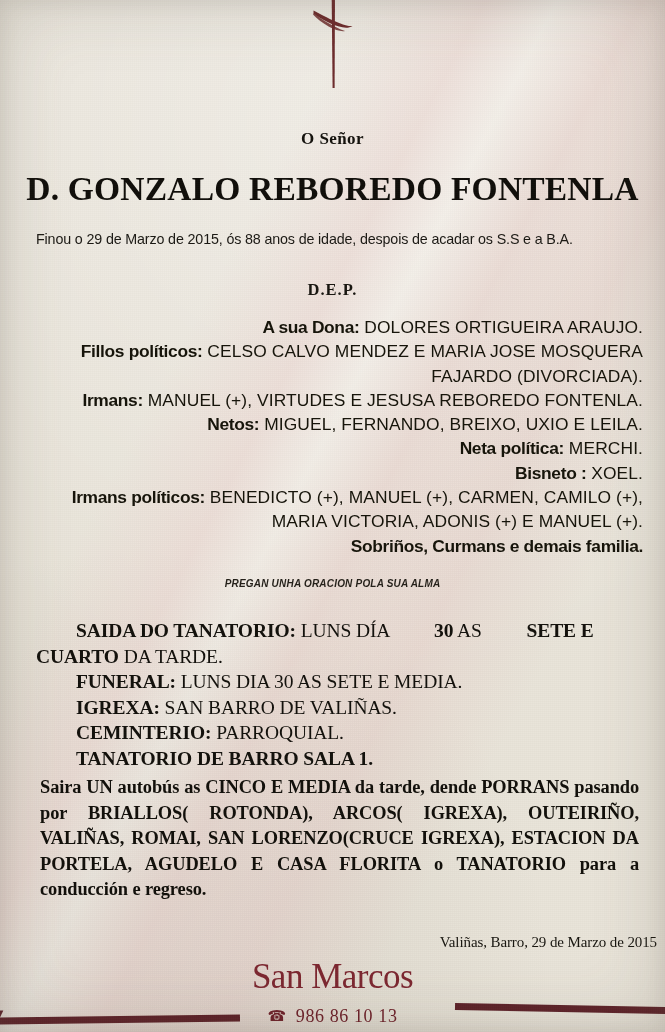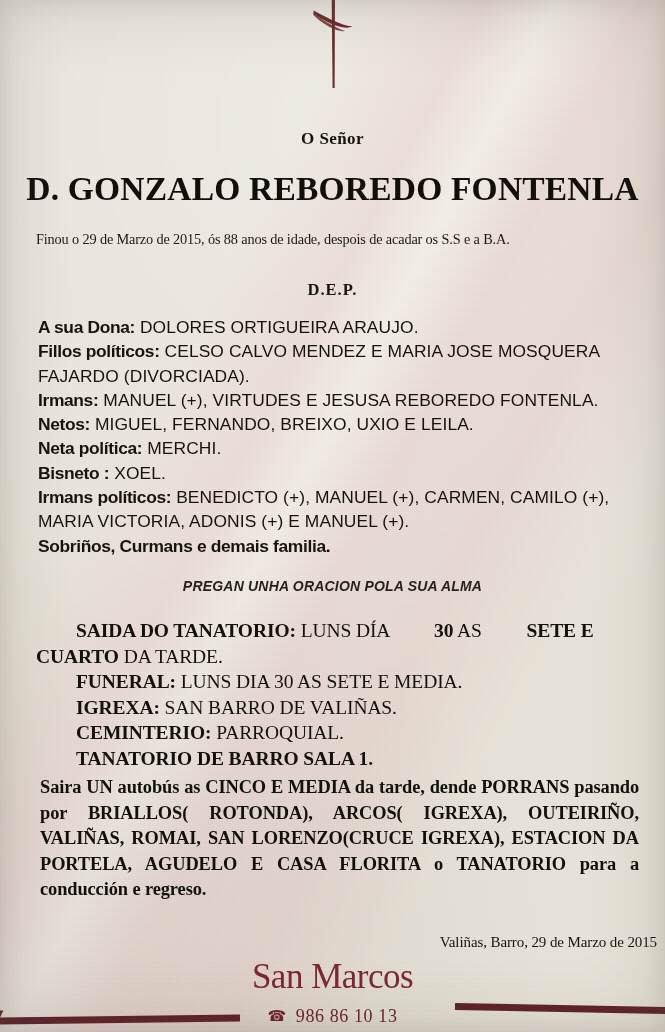--- a/index.html
+++ b/index.html
@@ -87,21 +87,21 @@
     letter-spacing: 0.2px;
     white-space: nowrap;
     color: #100e0a;
   }
 
   .finou {
     position: absolute;
     top: 231px;
     left: 36px;
     right: 8px;
-    font-family: Liberation Serif, serif;
+    font-family: Liberation Sans, sans-serif;
     font-size: 14.3px;
     letter-spacing: -0.15px;
     white-space: nowrap;
     color: #1a1813;
   }
 
   .dep {
     position: absolute;
     top: 280px; left: 0; right: 0;
     text-align: center;
@@ -115,39 +115,39 @@
   .family {
     position: absolute;
     top: 315px;
     left: 38px;
     right: 22px;
     font-size: 17.4px;
     line-height: 24.3px;
     letter-spacing: -0.1px;
     color: #151309;
   }
-  .family .row { white-space: normal; }
+  .family .row { white-space: normal; text-align: right; }
   .family .lbl {
     font-weight: bold;
     font-stretch: condensed;
     letter-spacing: -0.35px;
   }
   .family .val {
     font-weight: normal;
     letter-spacing: 0.1px;
   }
 
   .pregan {
     position: absolute;
     top: 578px; left: 0; right: 0;
     text-align: center;
     font-family: "Liberation Sans", sans-serif;
     font-style: italic;
     font-weight: bold;
-    font-size: 14px;
+    font-size: 10px;
     letter-spacing: 0.2px;
     color: #231f18;
   }
 
   
   .services {
     position: absolute;
     top: 618px;
     left: 36px;
     right: 22px;

